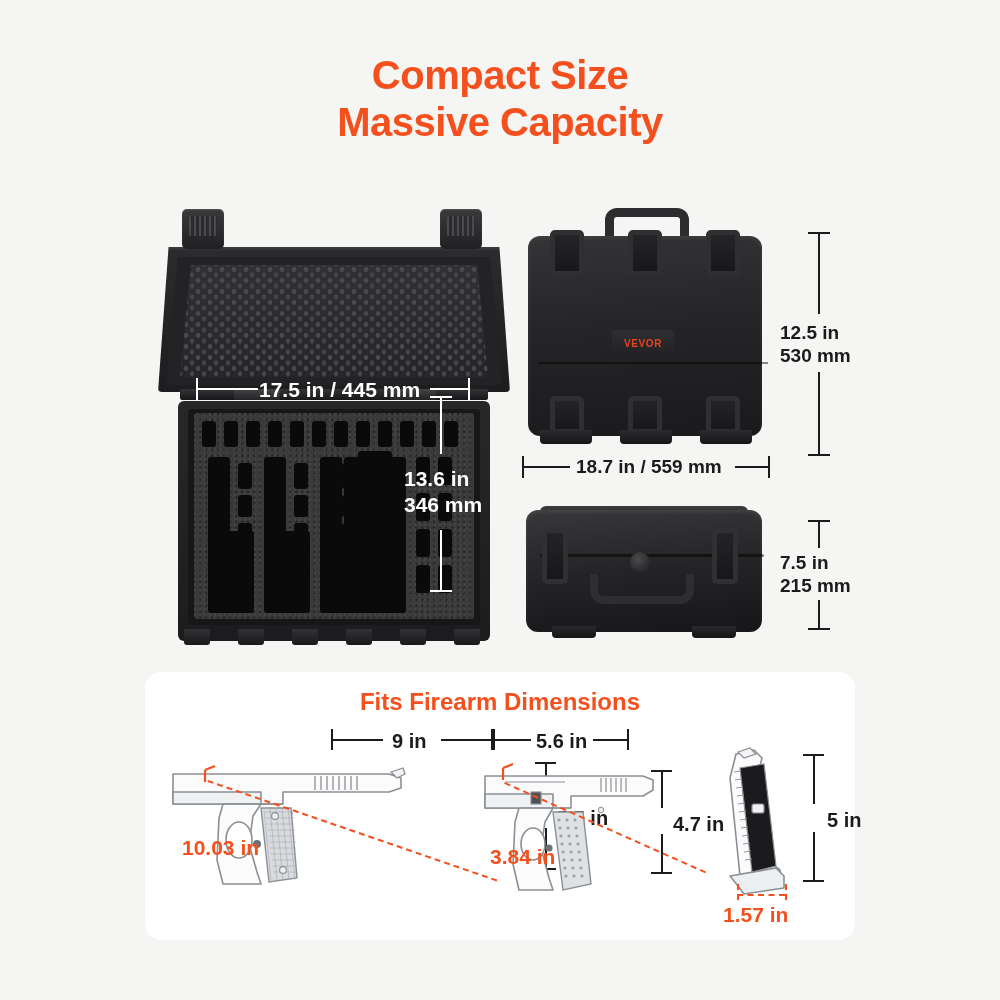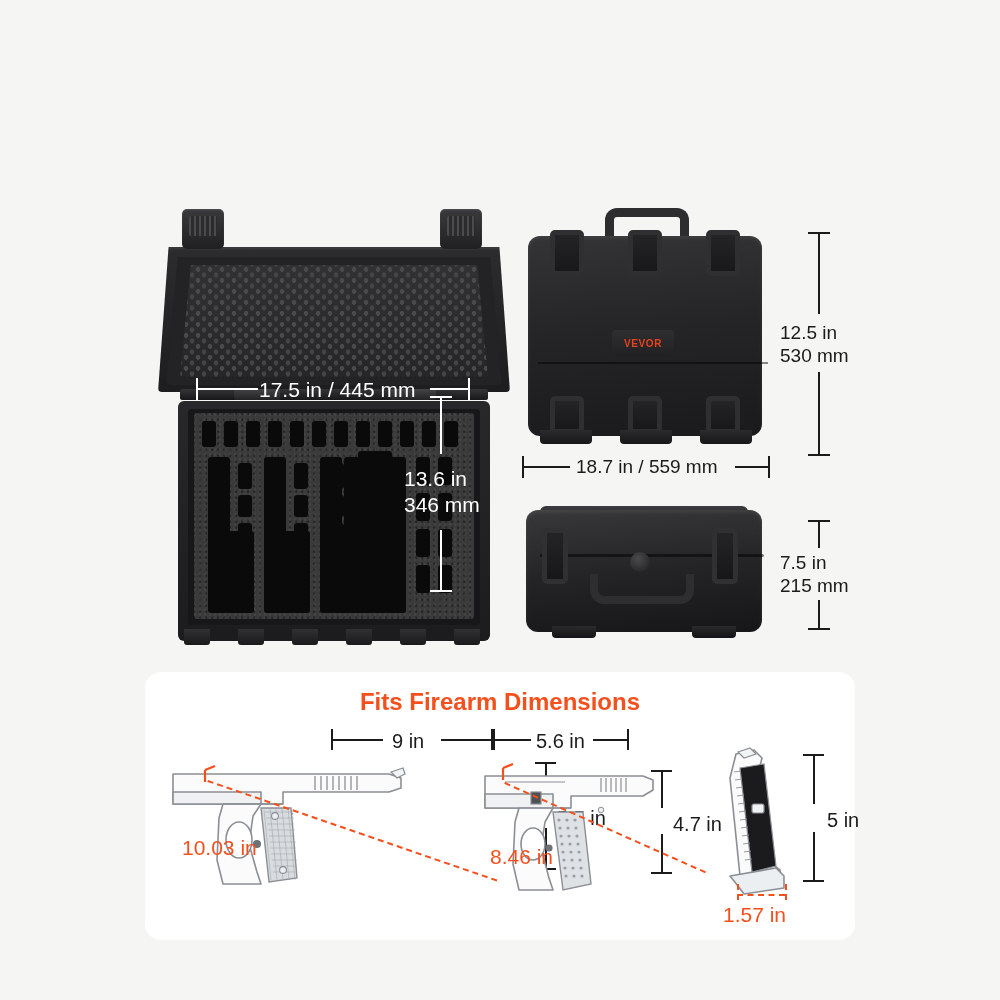--- a/index.html
+++ b/index.html
@@ -18,21 +18,21 @@
     text-align: center;
     color: #f4501e;
     font-weight: bold;
     font-size: 40px;
     line-height: 1.18;
     letter-spacing: -0.5px;
   }
   .headline .l2 { display: block; }
 
   
-  .dim { position: absolute; font-weight: normal; color: #1b1b1b; font-size: 19px; line-height: 1.2; white-space: nowrap; }
+  .dim { position: absolute; font-weight: bold; color: #1b1b1b; font-size: 19px; line-height: 1.2; white-space: nowrap; }
   .dim.white { color: #ffffff; }
   .dim.orange { color: #f4501e; }
   .line-h { position: absolute; height: 2px; background: #1b1b1b; }
   .line-v { position: absolute; width: 2px; background: #1b1b1b; }
   .cap-v { position: absolute; width: 2px; background: #1b1b1b; }
   .cap-h { position: absolute; height: 2px; background: #1b1b1b; }
   .line-h.white, .line-v.white, .cap-v.white, .cap-h.white { background: #ffffff; }
 
   
   .open-case { position: absolute; left: 150px; top: 205px; width: 370px; height: 440px; }
@@ -168,20 +168,24 @@
 
   .dash-line { position: absolute; transform-origin: 0 0; height: 0; border-top: 2px dashed #f4501e; }
   .dash-h { position:absolute; height:0; border-top:2px dashed #f4501e; }
   .dash-v { position:absolute; width:0; border-left:2px dashed #f4501e; }
 </style>
 </head>
 <body>
 
 <div class="page">
 
+  <div class="headline">
+    <span>Compact Size</span>
+    <span class="l2">Massive Capacity</span>
+  </div>
 
   <div class="open-case">
     <div class="lid"></div>
     <div class="lid-rim"></div>
     <div class="lid-foam"></div>
     <div class="latch-top a"></div>
     <div class="latch-top b"></div>
 
     <div class="hinge-bar"></div>
     <div class="hinge-blk" style="left:84px"></div>
@@ -408,21 +412,21 @@
     <div class="cap-v" style="left:482px; top:57px; height:21px;"></div>
     <div class="dim" style="left:391px; top:57px; font-size:20px;">5.6 in</div>
 
     <div class="line-v" style="left:516px; top:98px; height:38px;"></div>
     <div class="line-v" style="left:516px; top:162px; height:40px;"></div>
     <div class="cap-h" style="left:506px; top:98px; width:21px;"></div>
     <div class="cap-h" style="left:506px; top:200px; width:21px;"></div>
     <div class="dim" style="left:528px; top:140px; font-size:20px;">4.7 in</div>
 
     <div class="dash-line" style="left:360px; top:110px; width:220px; transform:rotate(24deg);"></div>
-    <div class="dim orange" style="left:345px; top:172px; font-size:21px;">8.46 in</div>
+    <div class="dim orange" style="left:345px; top:172px; font-size:21px;">3.84 in</div>
 
     <svg class="gun" style="left:565px; top:72px;" width="110" height="160" viewBox="0 0 110 160">
       <g fill="#fbfbfb" stroke="#8b8f95" stroke-width="1.6" stroke-linejoin="round">
         <path d="M26 10 L44 6 L52 14 L50 22 L62 120 L70 126 L72 140 L36 146 L30 132 L20 34 Z"></path>
         <path d="M20 132 L66 124 L74 132 L74 144 L34 150 L28 142 Z" fill="#eceff1"></path>
       </g>
       <path d="M30 24 L54 20 L66 122 L42 128 Z" fill="#1b1b1d" stroke="#8b8f95" stroke-width="1.2"></path>
       <g stroke="#8b8f95" stroke-width="0.9" fill="none">
         <path d="M24 28 L31 27 M25 36 L32 35 M26 44 L33 43 M27 52 L34 51 M28 60 L35 59 M29 68 L36 67 M30 76 L37 75 M31 84 L38 83 M32 92 L39 91 M33 100 L40 99 M34 108 L41 107 M35 116 L42 115"></path>
       </g>

